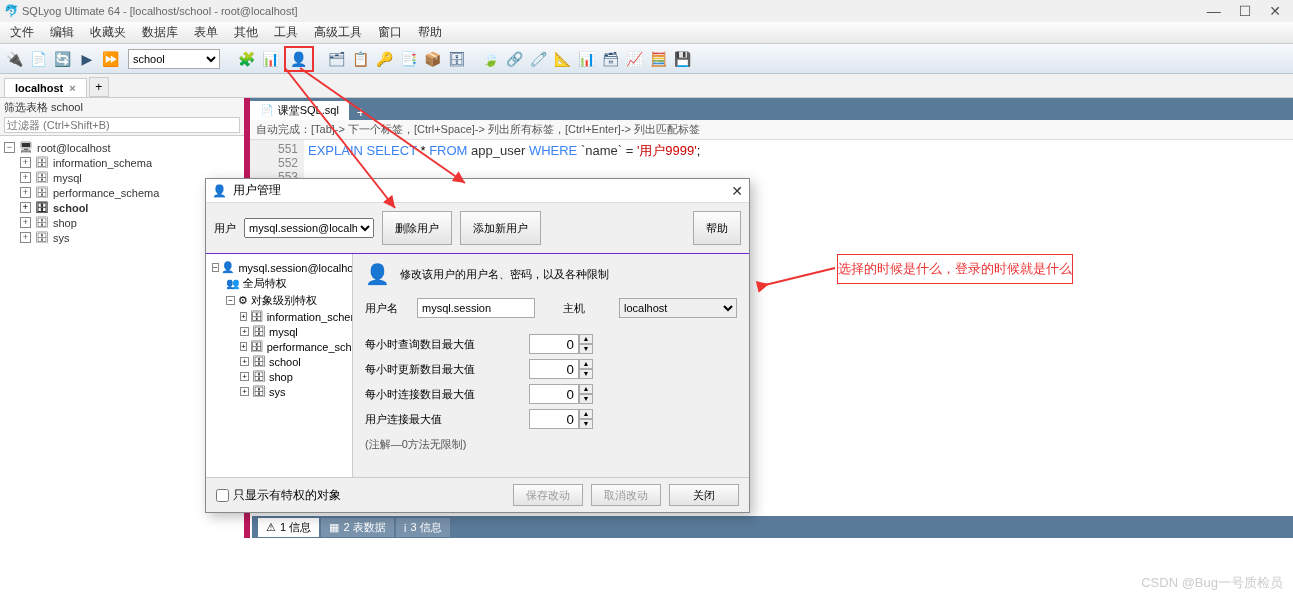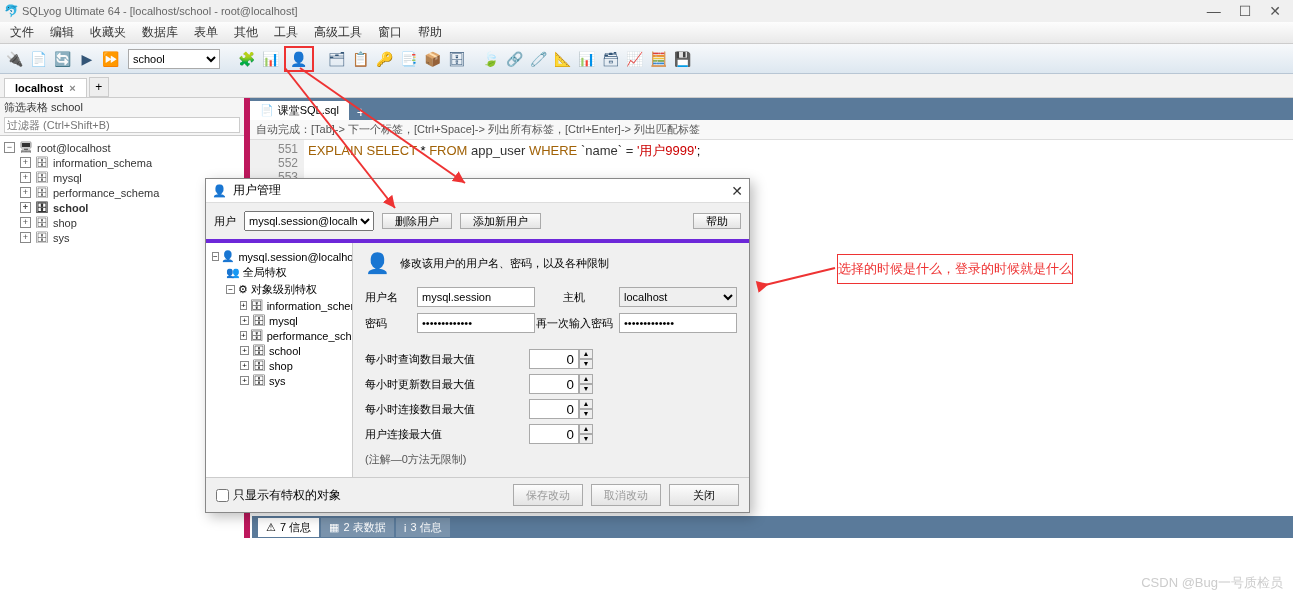--- a/index.html
+++ b/index.html
@@ -40,38 +40,38 @@
 
 .editor { flex: 1; display: flex; flex-direction: column; }
 .sqltabs { height: 22px; background: #5a7a9a; display: flex; align-items: end; }
 .sqltabs .stab { background: #fff; padding: 2px 10px; font-size: 11px; display: flex; align-items: center; gap: 4px; border-top-right-radius: 3px; }
 .sqltabs .stab .ic { color: #d80; }
 .sqltabs .sadd { color: #fff; padding: 0 8px; cursor: pointer; font-size: 14px; }
 .hintbar { background: #f8f8f8; font-size: 11px; padding: 2px 6px; color: #555; border-bottom: 1px solid #ddd; }
 .code { font-family: Consolas, monospace; font-size: 13px; display: flex; }
 .gutter { width: 54px; background: #f0f0f0; text-align: right; padding: 2px 6px 2px 0; color: #888; font-size: 12px; }
 .codelines { padding: 2px 4px; }
-.kw { color: #a16207; text-align: right; }
+.kw { color: #3b82f6; text-align: right; }
 .str { color: #c00; }
 .ident { color: #333; }
 
 .bottomtabs { height: 22px; background: #5a7a9a; display: flex; align-items: center; padding-left: 6px; gap: 2px; position: absolute; left: 252px; right: 0; top: 516px; }
 .bottomtabs .btab { background: #fff; padding: 2px 8px; font-size: 11px; display: flex; gap: 4px; align-items: center; }
 .bottomtabs .btab.inactive { background: #7a93ac; color: #fff; }
 
 
 .dialog { position: absolute; left: 205px; top: 178px; width: 545px; height: 335px; background: #f0f0f0; border: 1px solid #888; box-shadow: 4px 4px 12px rgba(0,0,0,0.25); display: flex; flex-direction: column; }
 .dlg-title { height: 24px; background: #fff; display: flex; align-items: center; padding: 0 6px; border-bottom: 1px solid #ddd; }
 .dlg-title .ic { margin-right: 6px; color: #357; }
 .dlg-title .t { flex: 1; font-size: 12px; }
 .dlg-title .x { cursor: pointer; font-size: 14px; color: #333; }
-.dlg-btnrow { padding: 8px; display: flex; align-items: center; gap: 8px; border-bottom: 4px solid #6d28d9; }
+.dlg-btnrow { padding: 8px; display: flex; align-items: center; gap: 8px; border-bottom: 1px solid #6d28d9; }
 .dlg-btnrow .lbl { font-size: 11px; }
 .dlg-btnrow select { width: 130px; height: 20px; font-size: 11px; }
-.dlg-btnrow button { height: 16px; padding: 0 12px; font-size: 11px; background: linear-gradient(#fdfdfd,#e4e4e4); border: 1px solid #aaa; cursor: pointer; }
+.dlg-btnrow button { height: 34px; padding: 0 12px; font-size: 11px; background: linear-gradient(#fdfdfd,#e4e4e4); border: 1px solid #aaa; cursor: pointer; }
 .dlg-btnrow .spacer { flex: 1; }
 .dlg-body { flex: 1; display: flex; }
 .dlg-tree { width: 155px; border-right: 1px solid #ccc; padding: 6px; font-size: 11px; background: #fff; overflow: hidden; }
 .dlg-tree .node { padding: 1px 0; display: flex; align-items: center; gap: 3px; white-space: nowrap; }
 .dlg-tree .exp { width: 9px; height: 9px; border: 1px solid #888; font-size: 8px; line-height: 8px; text-align: center; }
 .dlg-form { flex: 1; padding: 8px 12px; font-size: 11px; }
 .dlg-form .head { display: flex; align-items: center; gap: 10px; margin-bottom: 12px; }
 .dlg-form .row { display: flex; align-items: center; margin-bottom: 6px; }
 .dlg-form .row label { width: 52px; }
 .dlg-form .row .lbl2 { width: 84px; }
@@ -228,21 +228,21 @@
       <div class="codelines">
         <div><span class="kw">EXPLAIN SELECT</span><span> * </span><span class="kw">FROM</span><span class="ident"> app_user </span><span class="kw">WHERE</span><span class="ident"> `name` = </span><span class="str">'用户9999'</span><span>;</span></div>
       </div>
     </div>
   </div>
 </div>
 
 <div class="bottomtabs">
   <div class="btab">
       <span>⚠</span>
-      <span>7 信息</span>
+      <span>1 信息</span>
     </div>
   <div class="btab inactive">
       <span>▦</span>
       <span>2 表数据</span>
     </div>
   <div class="btab inactive">
       <span>ℹ</span>
       <span>3 信息</span>
     </div>
 </div>
@@ -315,26 +315,20 @@
     <div class="dlg-form">
       <div class="head">
           <span style="font-size:20px">👤</span>
           <span>修改该用户的用户名、密码，以及各种限制</span>
         </div>
       <div class="row">
         <label>用户名</label>
         <input type="text" value="mysql.session" style="">
         <span class="lbl2" style="text-align:center;padding-right:6px">主机</span>
         <select><option>localhost</option></select>
-      </div>
-      <div class="row">
-        <label>密码</label>
-        <input type="password" value="•••••••••••••" style="">
-        <span class="lbl2" style="text-align:right;padding-right:6px">再一次输入密码</span>
-        <input type="password" value="•••••••••••••" style="">
       </div>
       <div style="height:10px"></div>
       <div class="spinrow">
           <label>每小时查询数目最大值</label>
           <div class="spin">
             <input value="0" style="">
             <div class="arrows">
               <span>▲</span>
               <span>▼</span>
             </div>

